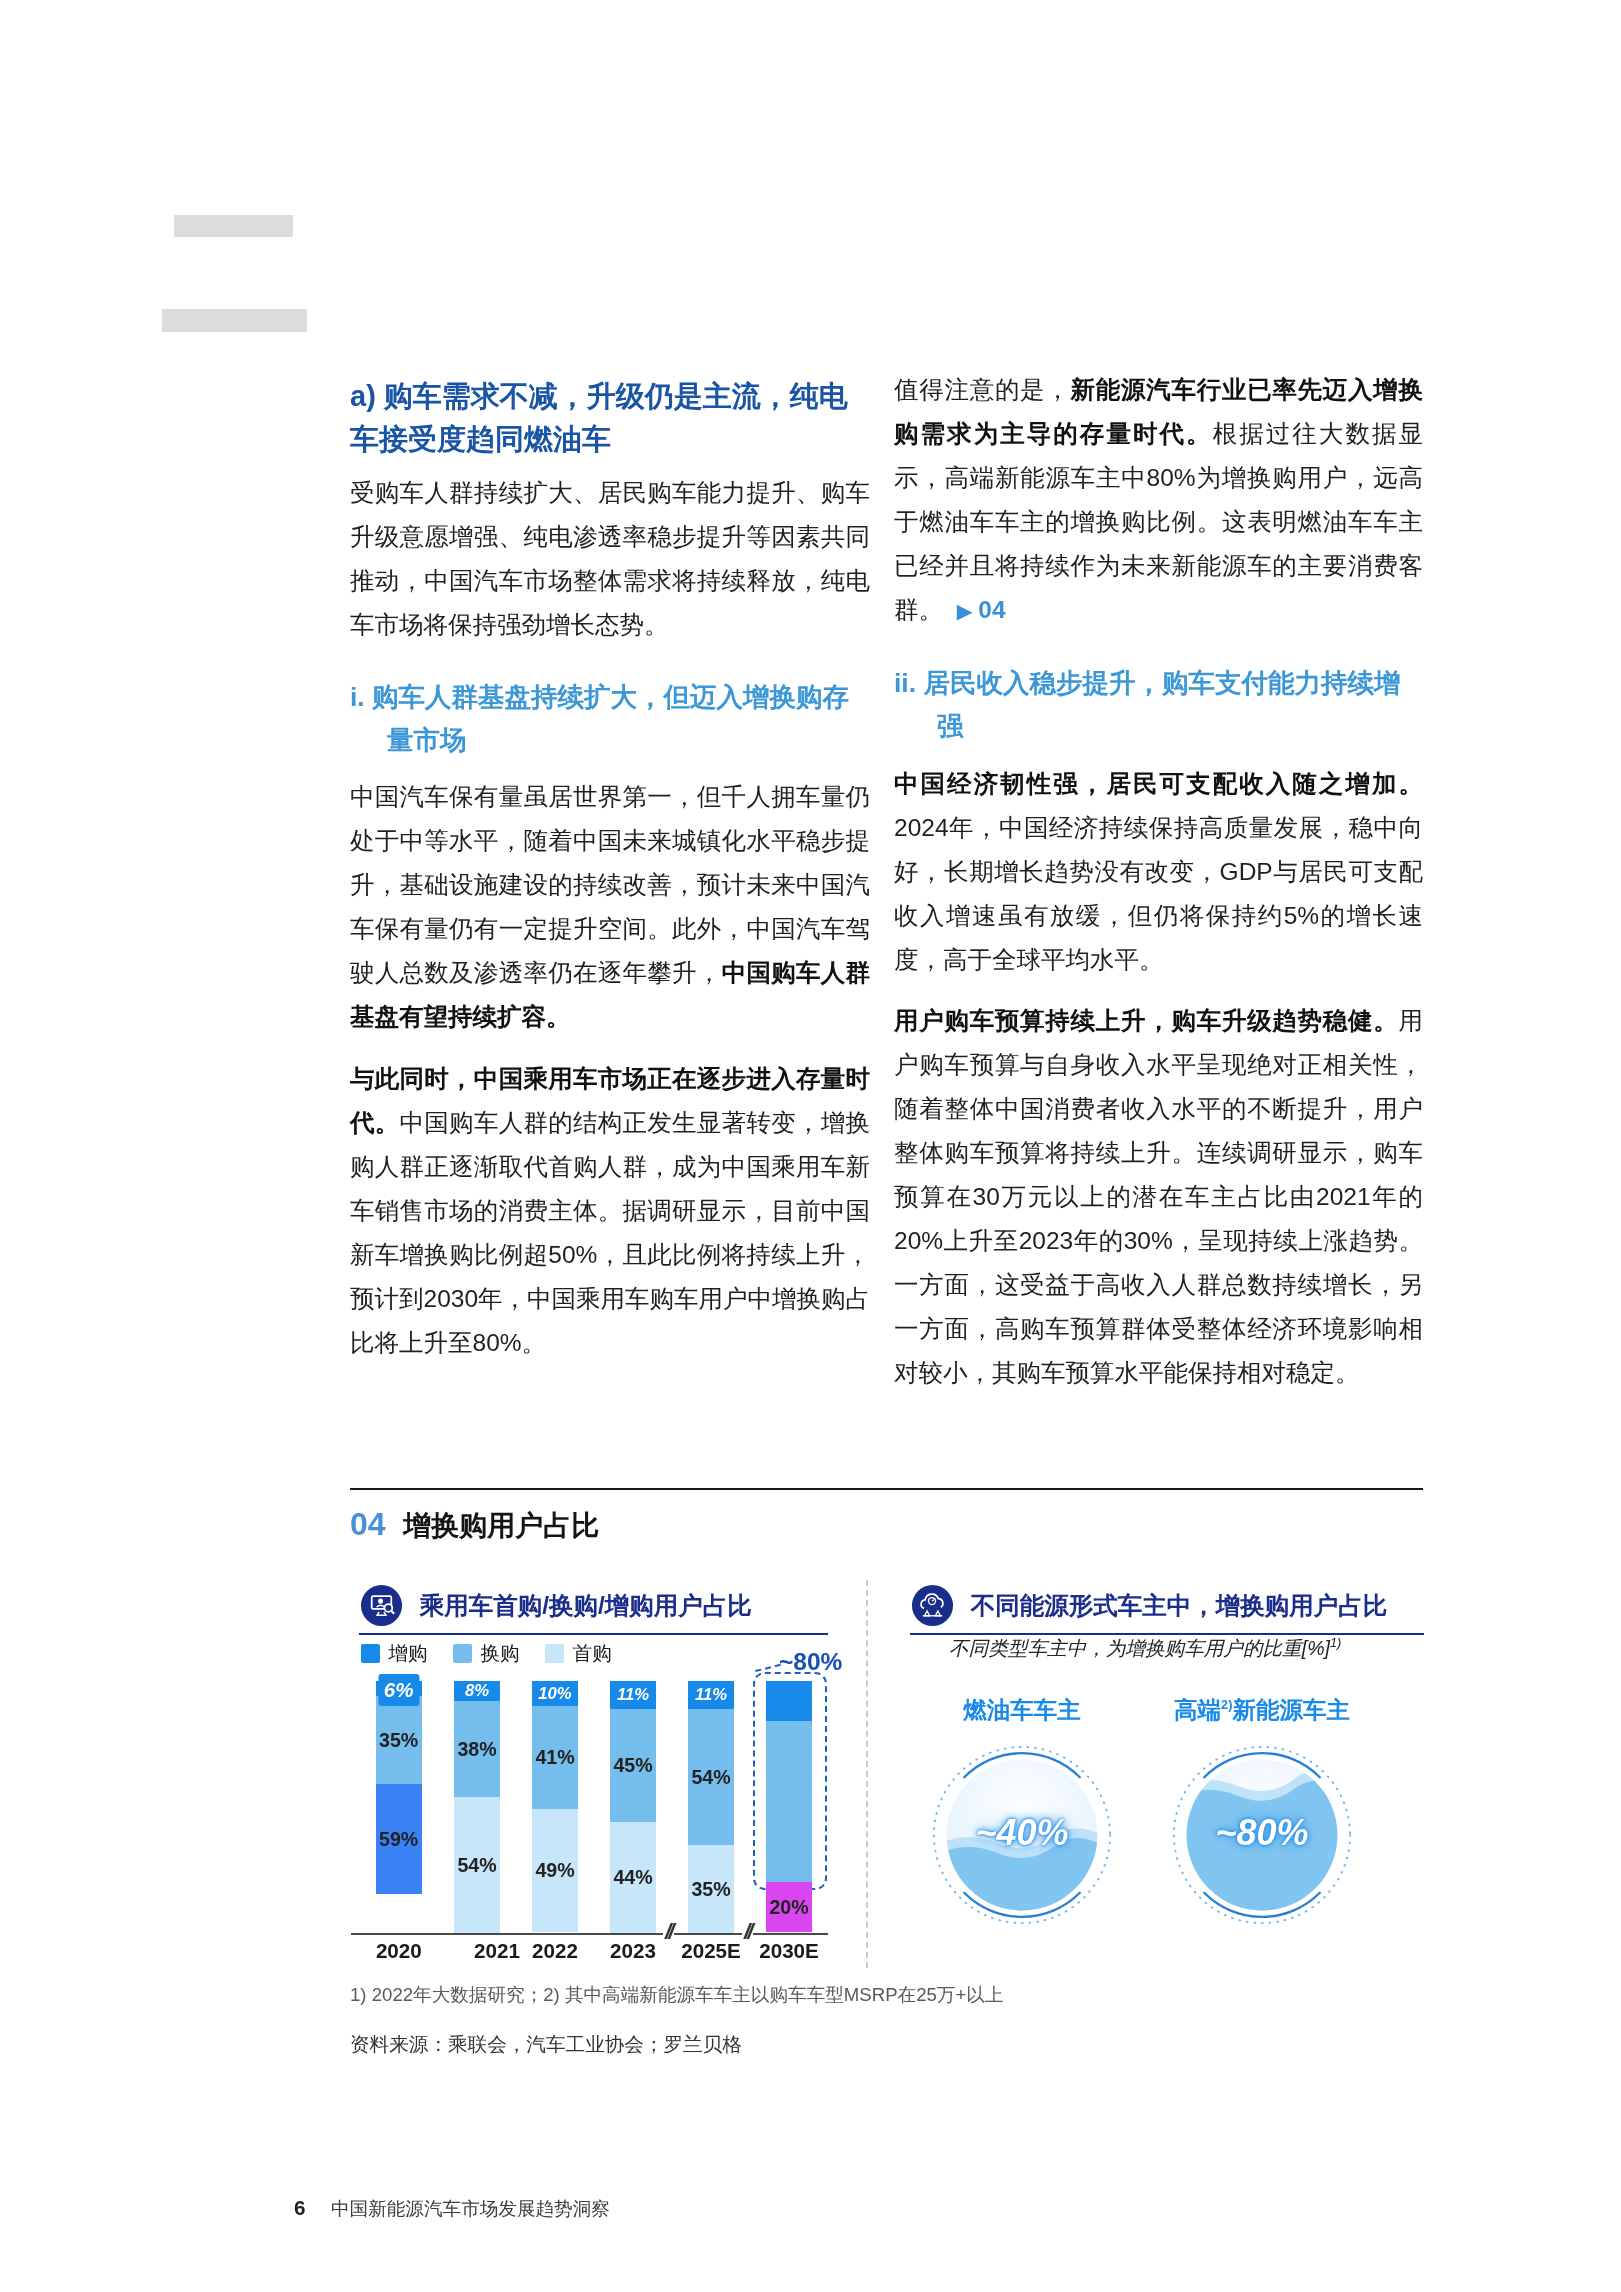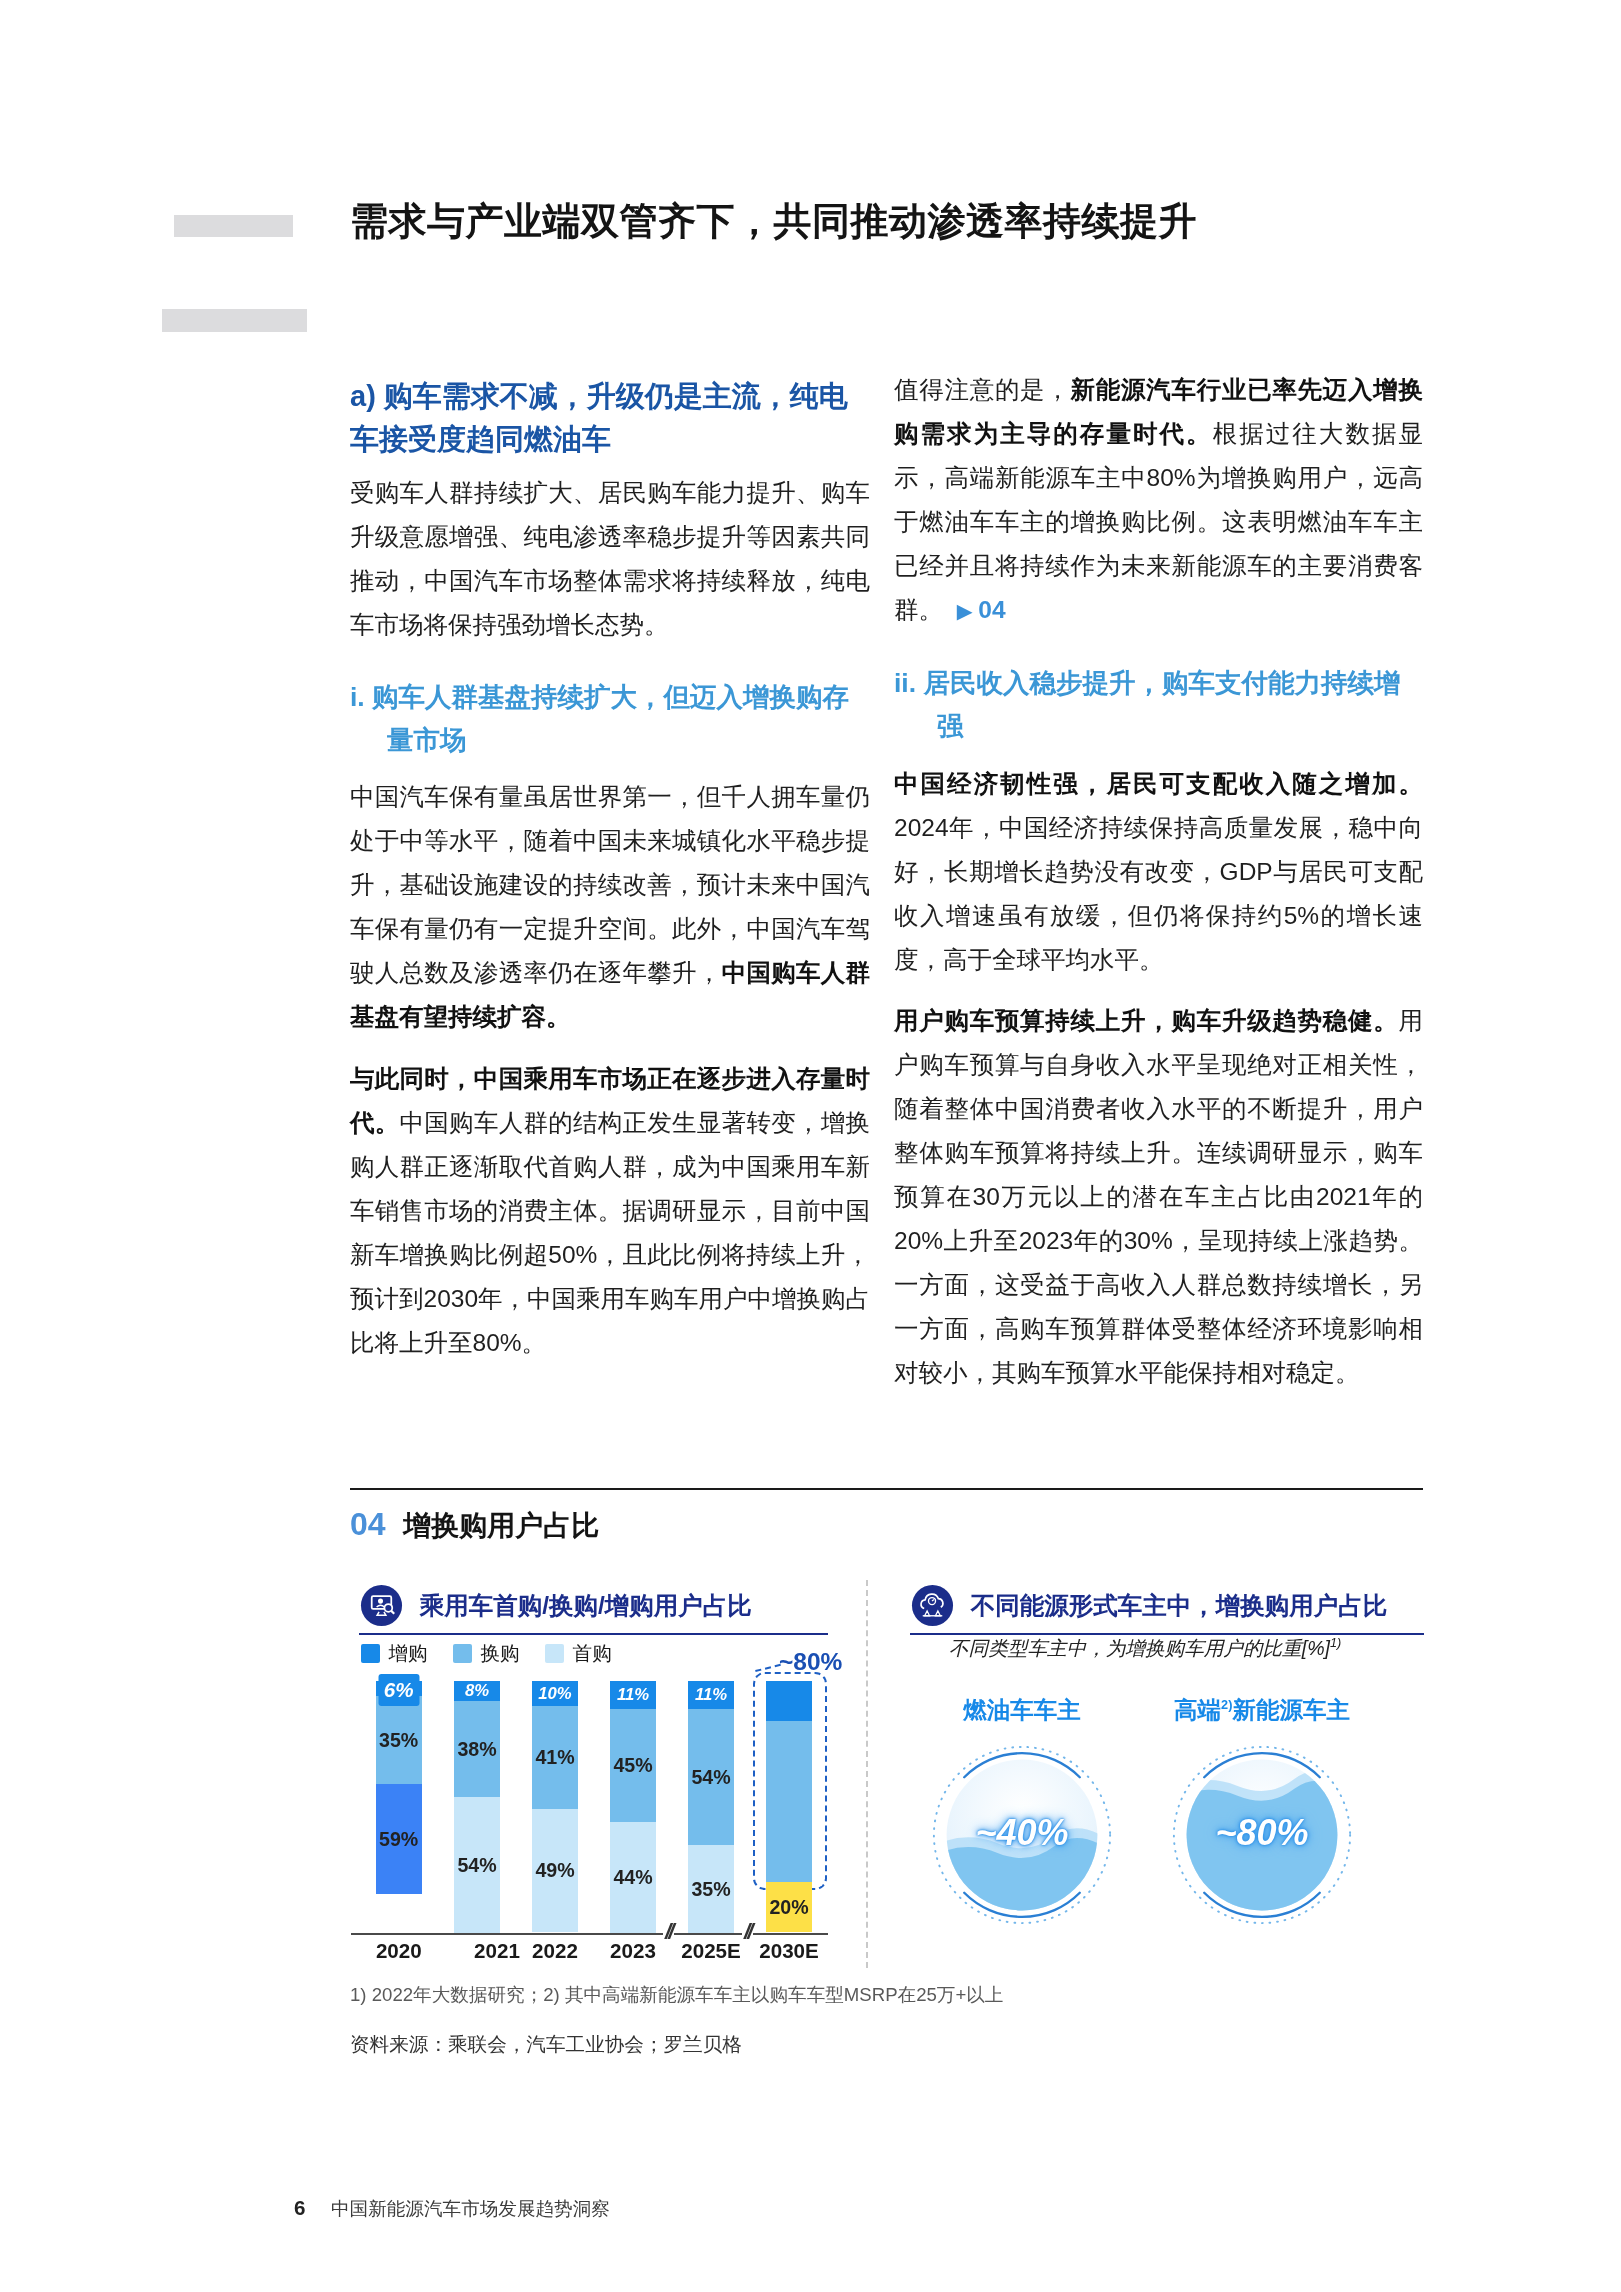--- a/index.html
+++ b/index.html
@@ -72,21 +72,20 @@
   .footer-title{font-size:18.6px;color:#3c3c3c;}
 </style>
 </head>
 <body>
 
 <div id="page">
 
   <div class="deco-bar" id="deco1"></div>
   <div class="deco-bar" id="deco2"></div>
 
-  <h1 class="page-title">需求与产业端双管齐下，共同推动渗透率持续提升</h1>
 
   <div class="col" id="col-left">
     <h2 class="h-blue">a) 购车需求不减，升级仍是主流，纯电车接受度趋同燃油车</h2>
     <p class="para">受购车人群持续扩大、居民购车能力提升、购车升级意愿增强、纯电渗透率稳步提升等因素共同推动，中国汽车市场整体需求将持续释放，纯电车市场将保持强劲增长态势。</p>
     <h3 class="h-sub">i. 购车人群基盘持续扩大，但迈入增换购存量市场</h3>
     <p class="para"><span>中国汽车保有量虽居世界第一，但千人拥车量仍处于中等水平，随着中国未来城镇化水平稳步提升，基础设施建设的持续改善，预计未来中国汽车保有量仍有一定提升空间。此外，中国汽车驾驶人总数及渗透率仍在逐年攀升，</span><b>中国购车人群基盘有望持续扩容。</b></p>
     <p class="para"><b>与此同时，中国乘用车市场正在逐步进入存量时代。</b><span>中国购车人群的结构正发生显著转变，增换购人群正逐渐取代首购人群，成为中国乘用车新车销售市场的消费主体。据调研显示，目前中国新车增换购比例超50%，且此比例将持续上升，预计到2030年，中国乘用车购车用户中增换购占比将上升至80%。</span></p>
   </div>
 
   <div class="col" id="col-right">
@@ -193,21 +192,21 @@
           <span class="seg-label">54%</span>
         </div>
         <div class="seg" style="height: 88px; background: rgb(199, 230, 249);">
           <span class="seg-label">35%</span>
         </div>
       </div>
       <div class="cat-label" style="left: 322px;">2025E</div>
       <div class="bar" style="left: 407px;">
         <div class="seg" style="height: 40px; background: rgb(23, 137, 232);"></div>
         <div class="seg" style="height: 161px; background: rgb(116, 189, 236);"></div>
-        <div class="seg" style="height: 50px; background: #fde047;">
+        <div class="seg" style="height: 50px; background: #d946ef;">
           <span class="seg-label">20%</span>
         </div>
       </div>
       <div class="cat-label" style="left: 400px;">2030E</div>
     </div>
 
   <div class="v-divider"></div>
 
   <div class="panel-header" id="panel-right-header">
     <svg class="panel-icon" viewBox="0 0 46 46">

